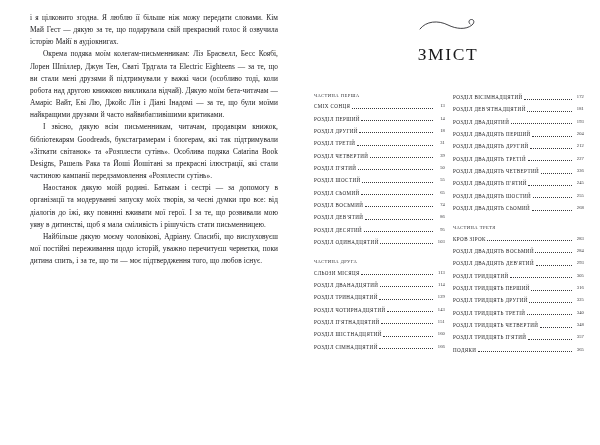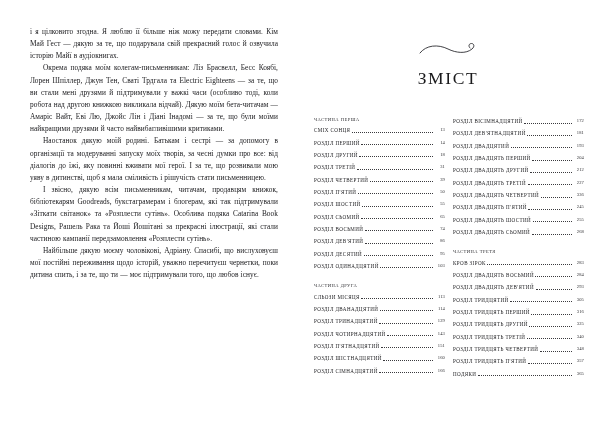--- a/index.html
+++ b/index.html
@@ -21,21 +21,21 @@
     display: flex;
     background: #ffffff;
   }
 
   
   .page-left {
     position: relative;
     width: 300px;
     height: 445px;
     box-sizing: border-box;
-    padding: 26px 22px 20px 30px;
+    padding: 12px 22px 20px 30px;
   }
   .body-par {
     margin: 0;
     font-size: 7.35px;
     line-height: 12.15px;
     text-align: justify;
     text-justify: inter-word;
     letter-spacing: 0.05px;
     word-spacing: 0.2px;
     color: #17171a;
@@ -44,21 +44,21 @@
   .body-par.indent {
     text-indent: 13px;
   }
 
   
   .page-right {
     position: relative;
     width: 300px;
     height: 445px;
     box-sizing: border-box;
-    padding: 42px 14px 20px 10px;
+    padding: 18px 14px 20px 10px;
   }
   .toc-ornament {
     width: 100%;
     text-align: center;
     height: 22px;
     line-height: 0;
   }
   .toc-title {
     margin: 4px 0 0 0;
     text-align: center;
@@ -123,23 +123,23 @@
 </style>
 </head>
 <body>
 
 <div class="spread">
 
   <div class="page-left">
     <div id="left-body">
         <p class="body-par">і я цілковито згодна. Я люблю її більше ніж можу передати словами. Кім Май Гест — дякую за те, що подарувала свій прекрасний голос й озвучила історію Майї в аудіокнигах.</p>
         <p class="body-par indent">Окрема подяка моїм колегам-письменникам: Ліз Брасвелл, Бесс Коябі, Лорен Шпіллер, Джун Тен, Сваті Трдгала та Electric Eighteens — за те, що ви стали мені друзями й підтримували у важкі часи (особливо тоді, коли робота над другою книжкою викликала відчай). Дякую моїм бета-читачам — Амаріс Вайт, Еві Лю, Джойс Лін і Діані Інадомі — за те, що були моїми найкращими друзями й часто найвибагливішими критиками.</p>
+        <p class="body-par indent">І звісно, дякую всім письменникам, читачам, продавцям книжок, бібліотекарям Goodreads, букстаграмерам і блогерам, які так підтримували «Зіткати світанок» та «Розплести сутінь». Особлива подяка Catarina Book Designs, Рашель Рака та Йоші Йошітані за прекрасні ілюстрації, які стали частиною кампанії передзамовлення «Розплести сутінь».</p>
         <p class="body-par indent">Наостанок дякую моїй родині. Батькам і сестрі — за допомогу в організації та модеруванні запуску моїх творів, за чесні думки про все: від діалогів до їжі, яку повинні вживати мої герої. І за те, що розвивали мою уяву в дитинстві, щоб я мала сміливість і рішучість стати письменницею.</p>
-        <p class="body-par indent">І звісно, дякую всім письменникам, читачам, продавцям книжок, бібліотекарям Goodreads, букстаграмерам і блогерам, які так підтримували «Зіткати світанок» та «Розплести сутінь». Особлива подяка Catarina Book Designs, Рашель Рака та Йоші Йошітані за прекрасні ілюстрації, які стали частиною кампанії передзамовлення «Розплести сутінь».</p>
-        <p class="body-par indent">Найбільше дякую моєму чоловікові, Адріану. Спасибі, що вислуховуєш мої постійні переживання щодо історій, уважно перечитуєш чернетки, поки дитина спить, і за те, що ти — моє підтримували того, що любов існує.</p>
+        <p class="body-par indent">Найбільше дякую моєму чоловікові, Адріану. Спасибі, що вислуховуєш мої постійні переживання щодо історій, уважно перечитуєш чернетки, поки дитина спить, і за те, що ти — моє підтвердження того, що любов існує.</p>
       </div>
   </div>
 
   <div class="page-right">
 
     <div class="toc-ornament">
       <svg width="64" height="18" viewBox="0 0 64 18" aria-hidden="true">
         <path d="M4 11 C 10 3, 22 2, 32 7 C 40 11, 50 12, 56 7 C 59 4.5, 58 1.5, 55.5 1.5 C 53 1.5, 52 4, 54 6" fill="none" stroke="#2b2b30" stroke-width="0.9" stroke-linecap="round"></path>
       </svg>
     </div>

